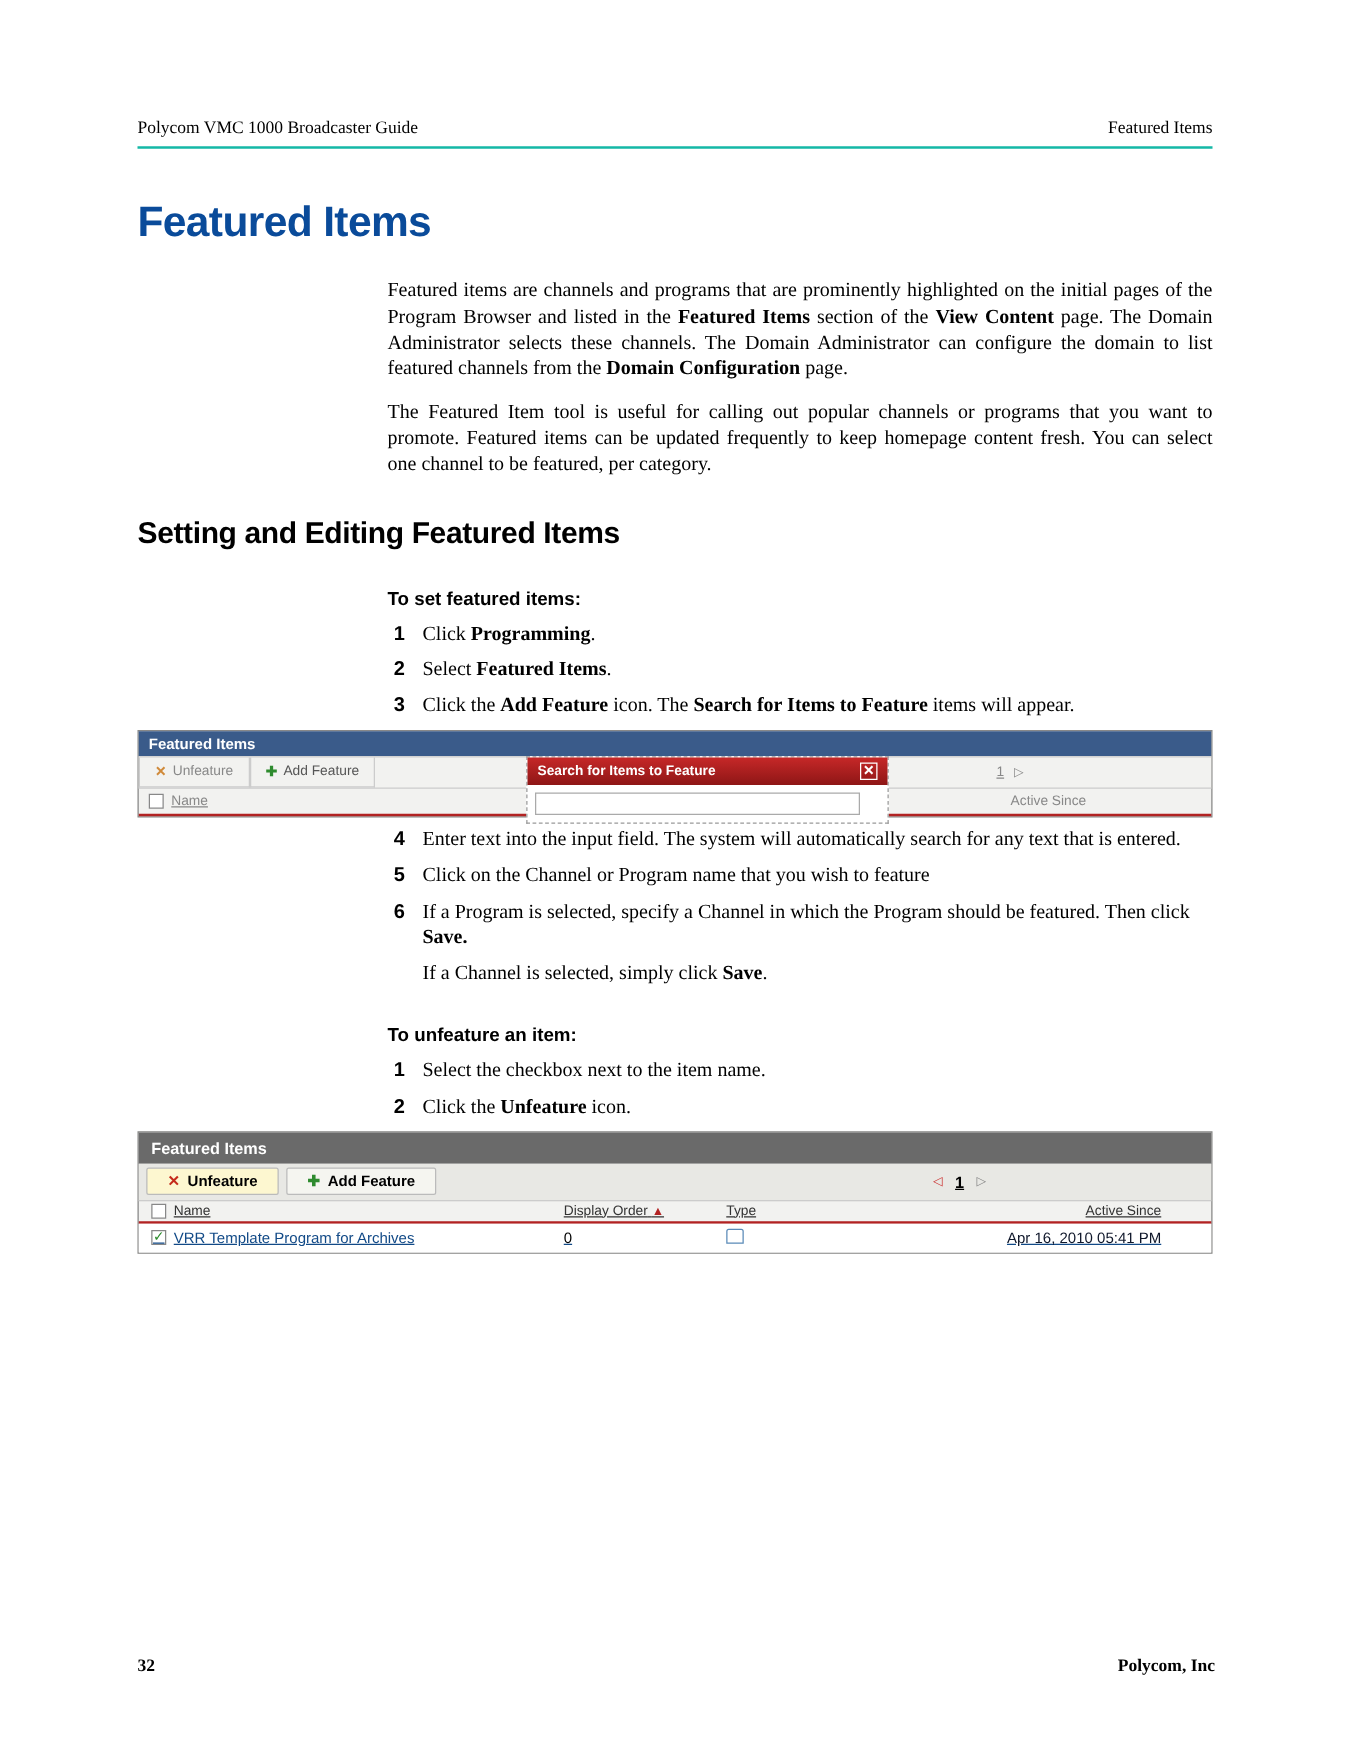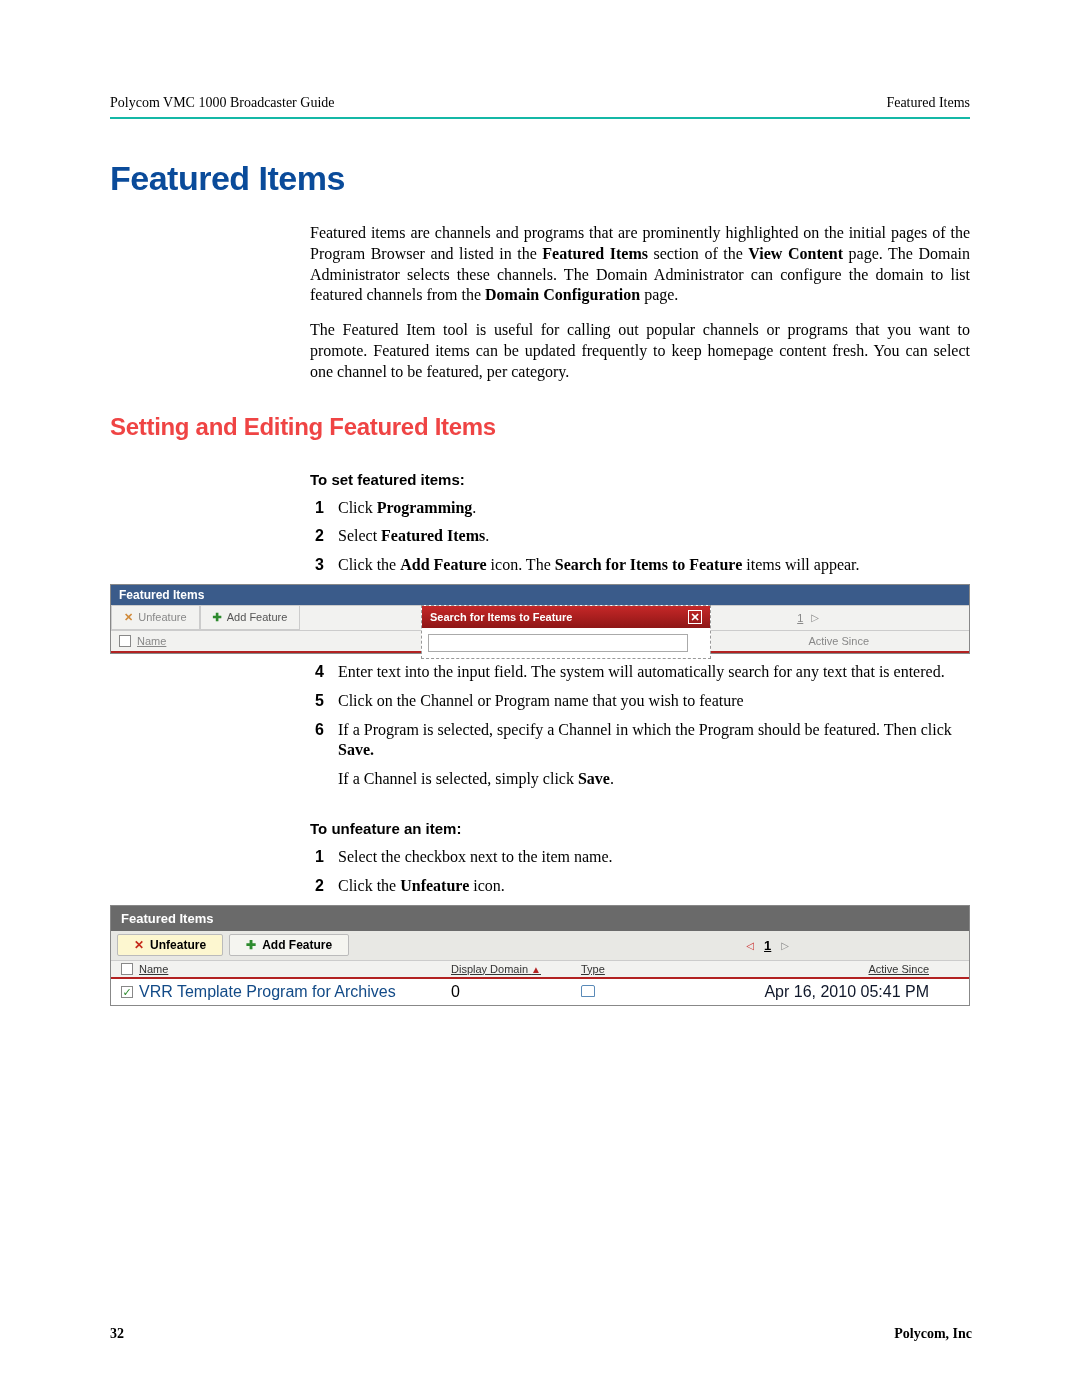--- a/index.html
+++ b/index.html
@@ -30,21 +30,21 @@
   }
   .body-text {
     margin-left: 200px;
     font-size: 16px;
     line-height: 1.30;
     text-align: justify;
   }
   .body-text p { margin-bottom: 14px; }
   .body-text b { font-weight: bold; }
   h2.section {
-    color: #ef4444;
+    color: #000000;
     font-family: "Futura", "Trebuchet MS", Arial, sans-serif;
     font-weight: 600;
     font-size: 24px;
     margin-top: 30px;
     margin-bottom: 30px;
     letter-spacing: -0.3px;
   }
   .sub-heading {
     font-family: "Futura", "Trebuchet MS", Arial, sans-serif;
     font-weight: bold;
@@ -210,25 +210,26 @@
     display: flex;
     font-size: 11px;
     text-decoration: underline;
     color: #333;
     padding: 2px 10px;
     border-bottom: 2px solid #b22222;
     align-items: center;
   }
   .shot2 .row {
     display: flex;
-    font-size: 16px;
+    font-size: 12px;
     padding: 4px 10px;
     align-items: center;
     background: #fff;
     color: #124a87;
+    text-decoration: underline;
   }
   .col-name { flex: 0 0 330px; display: flex; align-items: center; gap: 6px; }
   .col-order { flex: 0 0 130px; text-align: left; }
   .col-type { flex: 0 0 130px; text-align: left; }
   .col-active { flex: 1; text-align: right; padding-right: 30px;}
   .sort-arrow { color: #b22222; font-size: 10px; }
 
   .footer {
     position: absolute;
     bottom: 55px;
@@ -360,21 +361,21 @@
       <span class="tri" style="color:#c33">◁</span>
       <span style="text-decoration:underline;font-weight:bold">1</span>
       <span class="tri" style="color:#888">▷</span>
     </span>
   </div>
   <div class="headers">
     <div class="col-name">
         <span class="chk"></span>
         <span>Name</span>
       </div>
-    <div class="col-order"><span>Display Domain</span> <span class="sort-arrow">▲</span></div>
+    <div class="col-order"><span>Display Order</span> <span class="sort-arrow">▲</span></div>
     <div class="col-type">Type</div>
     <div class="col-active">Active Since</div>
   </div>
   <div class="row">
     <div class="col-name">
         <span class="chk checked"></span>
         <span>VRR Template Program for Archives</span>
       </div>
     <div class="col-order" style="color:#000">0</div>
     <div class="col-type"><span class="page-icon"></span></div>

